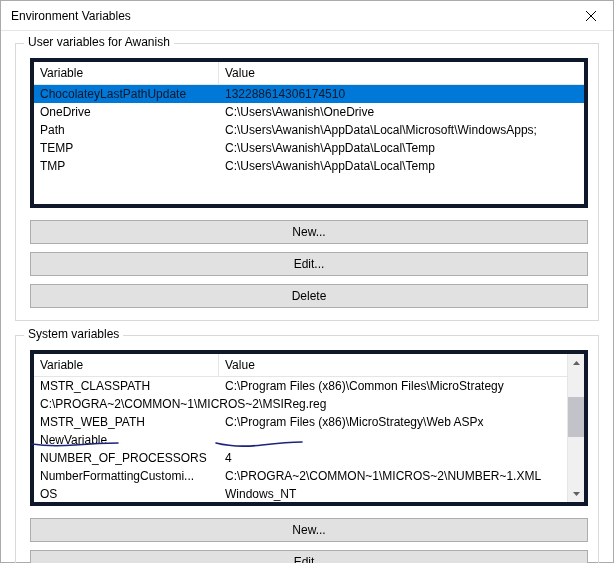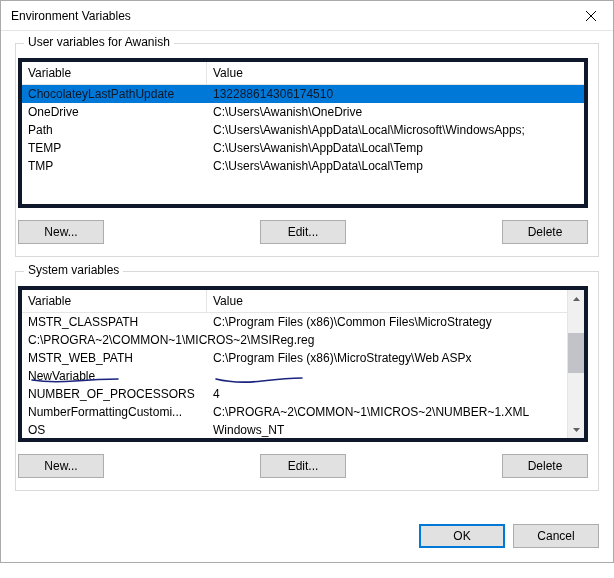--- a/index.html
+++ b/index.html
@@ -32,21 +32,21 @@
   }
 
   .content {
     flex: 1;
     padding: 12px 14px 14px 14px;
     display: flex; flex-direction: column;
   }
 
   .groupbox {
     border: 1px solid #d9d9d9;
-    padding: 14px 10px 12px 2px;
+    padding: 14px 10px 12px 14px;
     position: relative;
     margin-bottom: 14px;
   }
   .groupbox > .legend {
     position: absolute;
     top: -9px; left: 8px;
     background: #fff;
     padding: 0 4px;
     font-size: 12px;
   }
@@ -105,23 +105,24 @@
     background: #f0f0f0;
   }
   .scrollthumb {
     background: #c2c3c9;
     width: 100%;
   }
   .scrollspace { flex: 1; }
 
   .btnrow {
     display: flex;
-    justify-content: space-between;
-    gap: 24px;
+    justify-content: flex-end;
+    gap: 8px;
     margin-top: 12px;
+    flex-direction: column;
   }
   .btn {
     min-width: 86px;
     height: 24px;
     border: 1px solid #adadad;
     background: #e1e1e1;
     font-size: 12px;
     font-family: inherit;
     cursor: pointer;
     padding: 0 10px;

